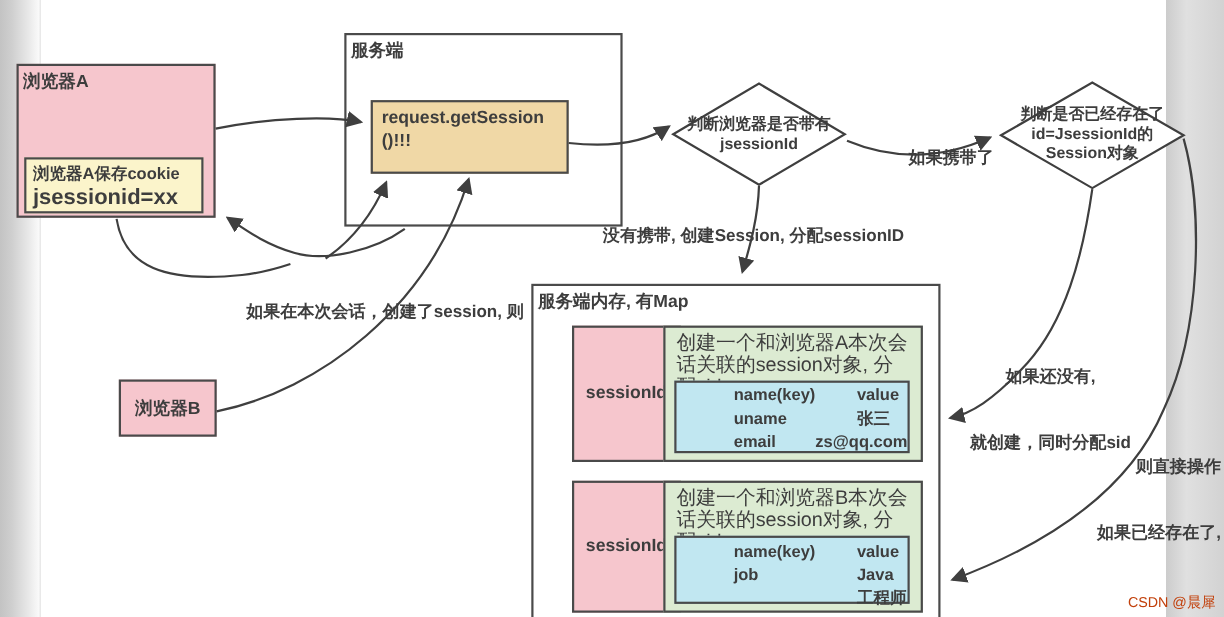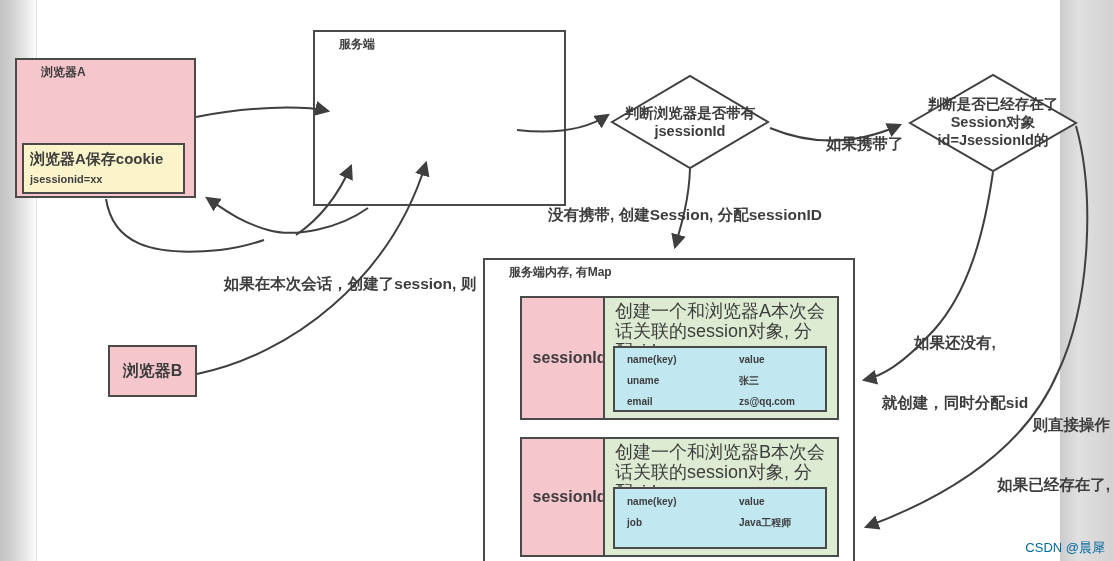--- a/index.html
+++ b/index.html
@@ -12,63 +12,64 @@
   .edge-strip-left{
     position:absolute;left:0;top:0;width:36px;height:561px;
     background:linear-gradient(to right,#c3c3c3 0%,#cfcfcf 30%,#e7e7e7 70%,#fbfbfb 100%);
     border-right:1px solid #e0e0e0;
   }
   .edge-strip-right{
     position:absolute;left:1060px;top:0;width:53px;height:561px;
     background:linear-gradient(to right,#cccccc 0%,#e0e0e0 35%,#d2d2d2 100%);
   }
   .box{position:absolute;border:2px solid #4a4a4a;box-sizing:border-box;}
-  .title-inbox{font-weight:700;font-size:12px;padding:4px 24px;}
+  .title-inbox{font-weight:700;font-size:16px;padding:4px 4px;}
   .pinkbox{background:var(--pink,#f6c6cd);}
   .whitebox{background:#ffffff;}
   .yellowbox{background:var(--yellow,#fbf4cb);}
   .tanbox{background:var(--tan,#f0d8a6);}
   .greenbox{background:var(--green,#dcebd2);border-width:2px;}
   .bluebox{background:var(--blue,#c1e7f1);border-width:2px;}
   .lbl{position:absolute;font-weight:700;font-size:15.5px;line-height:20px;white-space:pre;}
   .center{text-align:center;}
   .diamond-text{
     position:absolute;font-weight:700;font-size:14.5px;line-height:18px;
     text-align:center;
   }
   svg.overlay{position:absolute;left:0;top:0;pointer-events:none;}
   .sessionid-cell{
     display:flex;align-items:center;justify-content:center;
     font-weight:700;font-size:16px;margin-left:20px;
   }
   .desc-text{font-weight:400;font-size:18px;line-height:20px;padding:3px 8px 0 10px;}
-  .kv-row{display:flex;font-weight:700;font-size:10px;line-height:21px;}
+  .kv-row{display:flex;font-weight:700;font-size:15px;line-height:21px;padding-left:40px;}
   .kv-key{width:112px;padding-left:12px;}
   .kv-val{flex:1;}
   .watermark{
     position:absolute;left:990px;top:539px;width:115px;text-align:right;
-    font-size:13px;color:#0369a1;font-weight:400;
+    font-size:13px;color:#c2410c;font-weight:400;
   }
 </style>
 </head>
 <body>
 
 <div class="edge-strip-left"></div>
 <div class="edge-strip-right"></div>
 
 <div class="box pinkbox" style="left:15px;top:58px;width:181px;height:140px;">
   <div class="title-inbox">浏览器A</div>
   <div class="box yellowbox" style="left:5px;top:83px;width:163px;height:51px;padding:3px 6px;">
     <div style="font-weight:700;font-size:15px;line-height:21px;">浏览器A保存cookie</div>
-    <div style="font-weight:700;font-size:11px;line-height:21px;">jsessionid=xx</div>
+    <div style="font-weight:700;font-size:20px;line-height:21px;">jsessionid=xx</div>
   </div>
 </div>
 
 <div class="box whitebox" style="left:313px;top:30px;width:253px;height:176px;">
   <div class="title-inbox">服务端</div>
+  <div class="box tanbox" style="left:22px;top:59px;width:180px;height:67px;padding:4px 8px;box-sizing:border-box;font-weight:700;font-size:16px;line-height:21px;word-break:break-all;">request.getSession()!!!</div>
 </div>
 
 <div class="box pinkbox" style="left:108px;top:345px;width:89px;height:52px;display:flex;align-items:center;justify-content:center;font-weight:700;font-size:16px;">浏览器B</div>
 
 <div class="box whitebox" style="left:483px;top:258px;width:372px;height:312px;">
   <div class="title-inbox">服务端内存, 有Map</div>
 
   <div class="box pinkbox sessionid-cell" style="left:15px;top:36px;width:99px;height:124px;">sessionId</div>
   <div class="box greenbox" style="left:118px;top:36px;width:236px;height:124px;">
     <div class="desc-text">创建一个和浏览器A本次会话关联的session对象, 分配sid</div>
@@ -136,22 +137,22 @@
     <polygon points="910,123 993,75 1076,123 993,171" fill="#ffffff"></polygon>
   </g>
 </svg>
 
 <div class="diamond-text" style="left:608px;top:104px;width:164px;">
   <div>判断浏览器是否带有</div>
   <div>jsessionId</div>
 </div>
 <div class="diamond-text" style="left:908px;top:95px;width:170px;">
   <div>判断是否已经存在了</div>
+  <div>id=JsessionId的</div>
   <div>Session对象</div>
-  <div>id=JsessionId的</div>
 </div>
 
 <div class="lbl" style="left:796px;top:134px;margin-left:30px;">如果携带了</div>
 <div class="lbl center" style="left:540px;top:205px;width:290px;">没有携带, 创建Session, 分配sessionID</div>
 <div class="lbl center" style="left:190px;top:234px;width:320px;">
   <div>如果在本次会话，创建了session, 则</div>
 </div>
 <div class="lbl center" style="left:860px;top:293px;width:190px;">
   <div>如果还没有,</div>
   <div>就创建，同时分配sid</div>

